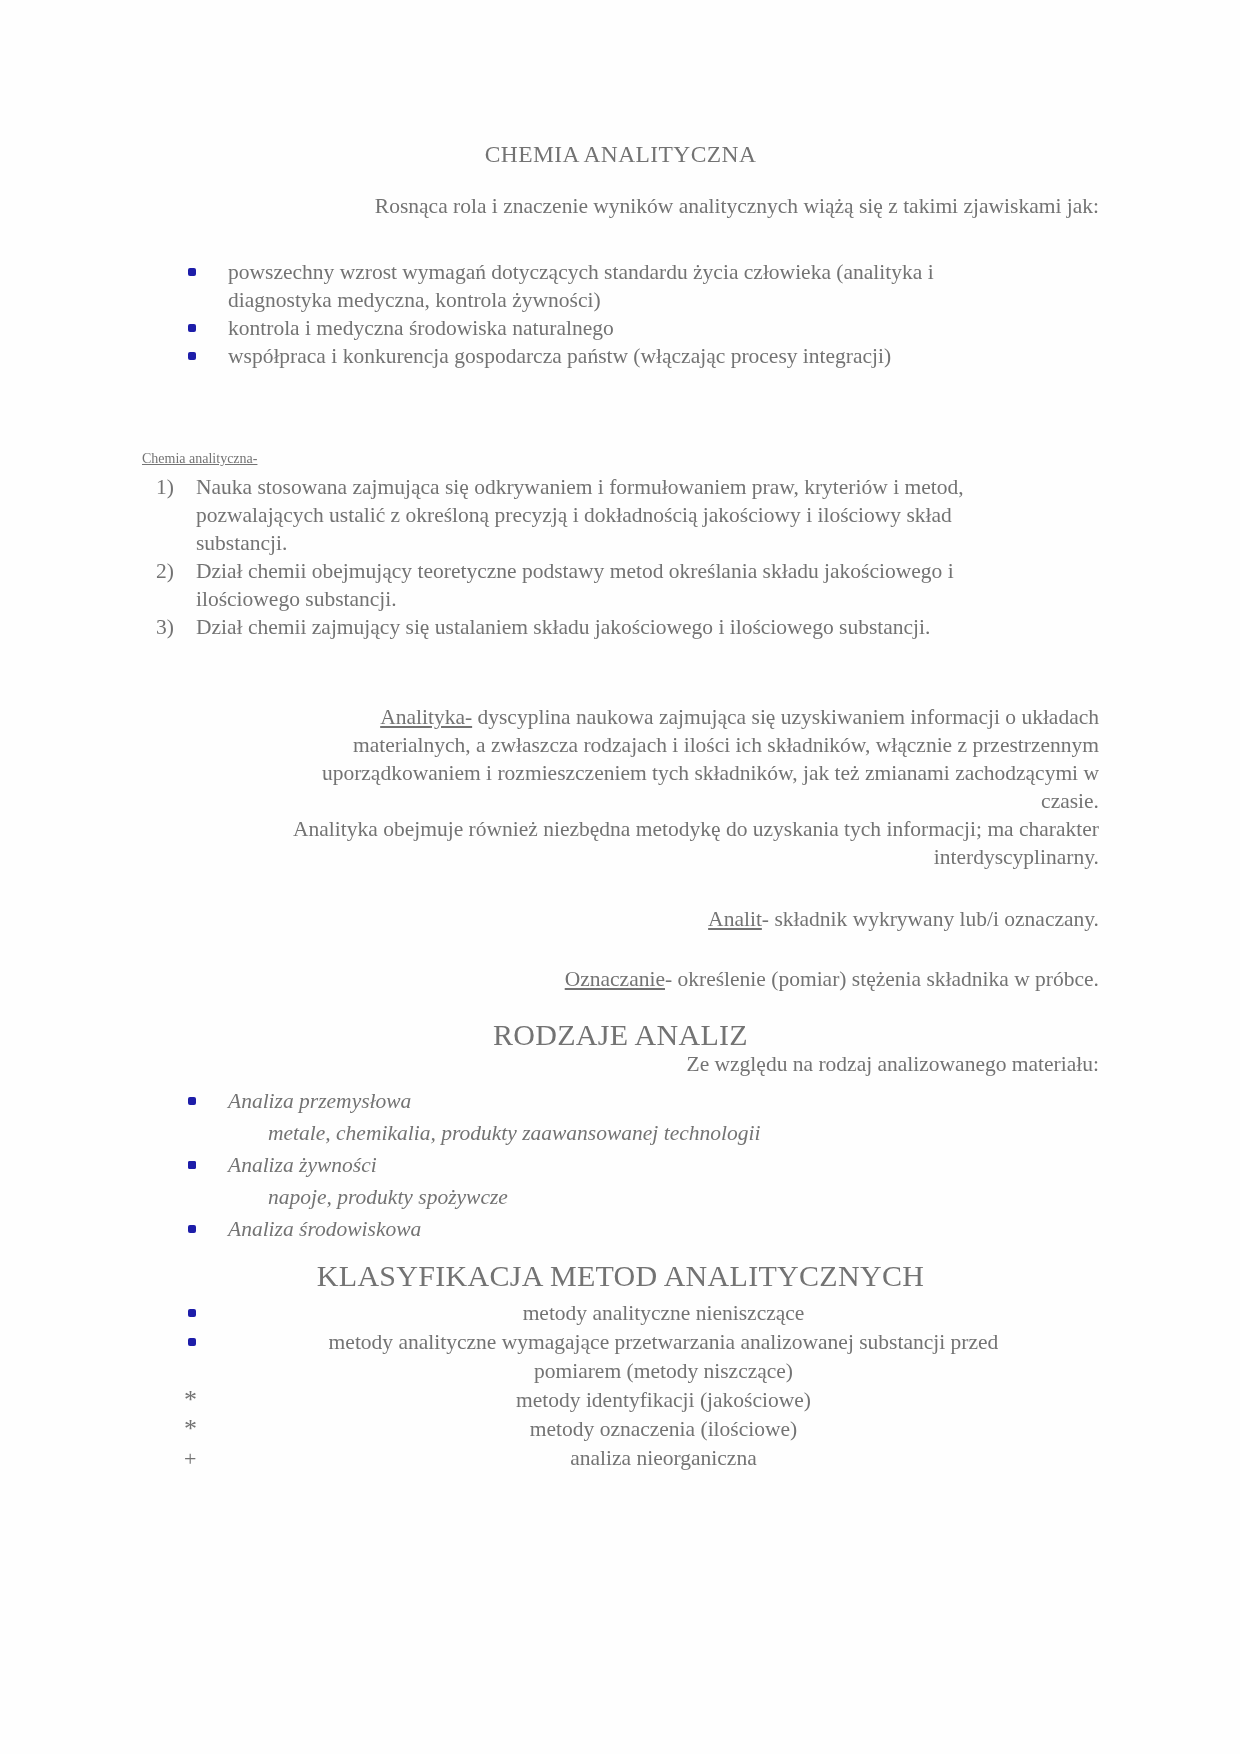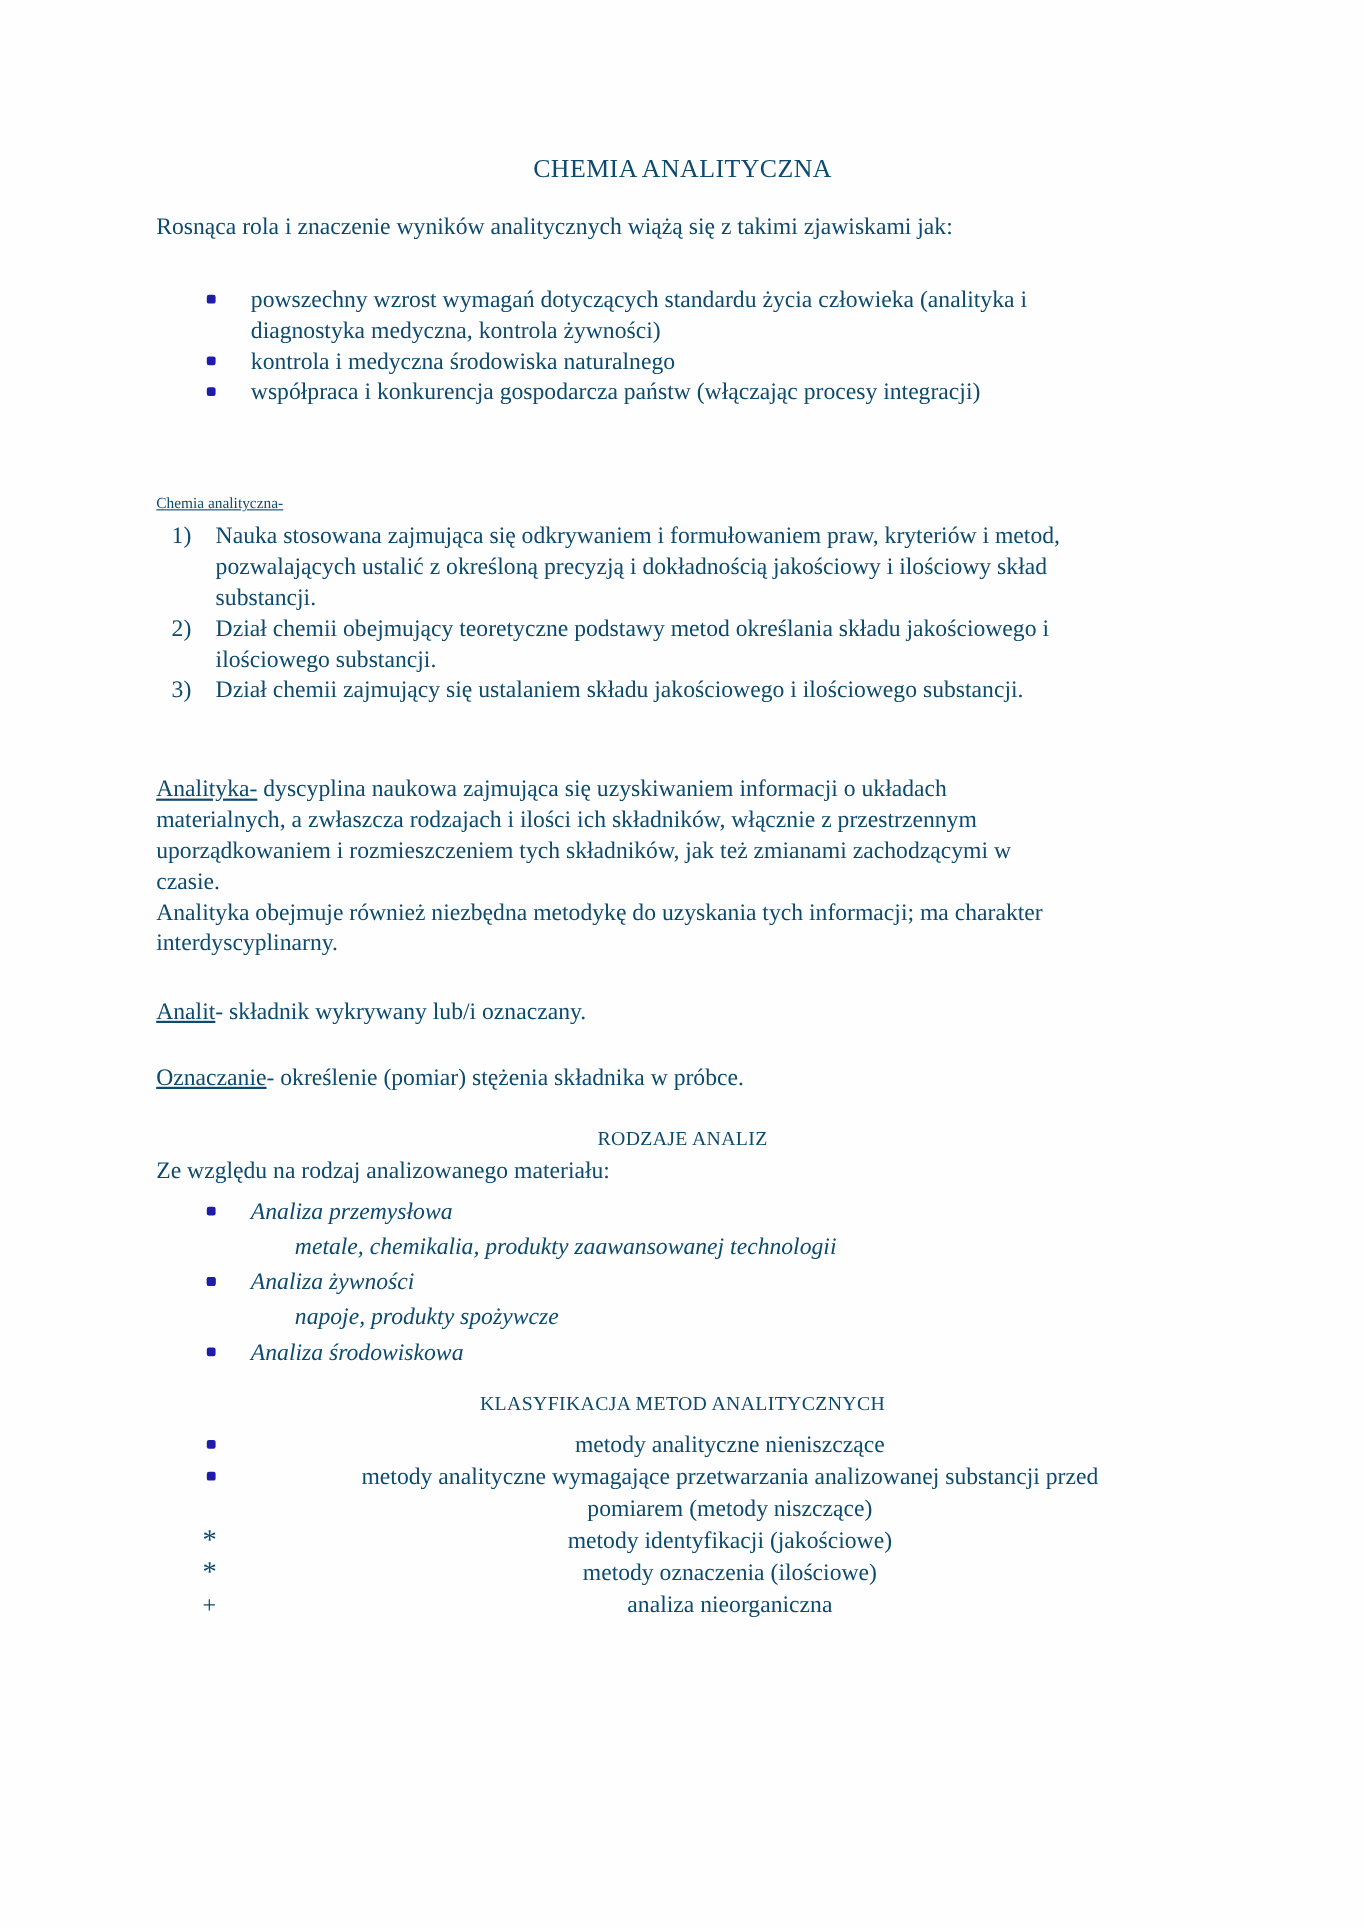--- a/index.html
+++ b/index.html
@@ -6,34 +6,34 @@
   body {
     width: 1240px; height: 1754px;
     background: #ffffff;
     overflow: hidden;
   }
   .page {
     box-sizing: border-box;
     width: 1240px; height: 1754px;
     padding: 138px 141px 0 142px;
     background: #fefefe;
-    color: #0c4a6e;
+    color: #737373;
     font-family: "Liberation Serif", serif;
     font-size: 21.5px;
     line-height: 28px;
   }
   .ws { white-space: pre-line; }
   .center { text-align: center; }
   .doc-title {
     font-size: 23.5px; line-height: 32px;
     font-weight: normal;
     margin: 0 0 22px 0;
     letter-spacing: 0.4px;
   }
-  p { margin: 0; }
+  p { margin: 0; text-align: right; }
   .intro { margin: 0; }
 
   ul, ol { list-style: none; margin: 0; padding: 0; }
 
   .growth-list { margin-top: 38px; }
   .growth-list li { position: relative; padding-left: 86px; }
   .sq-icon {
     position: absolute; left: 46px; top: 10px;
     width: 8px; height: 8px;
     background: #1d1da9; border-radius: 2px;
@@ -48,21 +48,21 @@
   .numbered { margin: 0; }
   .numbered li { position: relative; padding-left: 54px; }
   .numbered .num { position: absolute; left: 14px; top: 0; }
 
   .analityka-block { margin-top: 62px; }
   .uline { text-decoration: underline; }
   .analit-line { margin-top: 34px; }
   .oznaczanie-line { margin-top: 32px; }
 
   .section-heading {
-    font-size: 18px; line-height: 30px;
+    font-size: 30px; line-height: 30px;
     font-weight: normal;
     margin: 27px 0 0 0;
     letter-spacing: 0.3px;
   }
   .rodzaje-intro { margin: 0; }
   .rodzaje-list { margin-top: 7px; line-height: 32px; font-style: italic; }
   .rodzaje-list li { position: relative; padding-left: 86px; }
   .rodzaje-list .sq-icon { top: 12px; }
   .examples { display: block; padding-left: 40px; }
 

